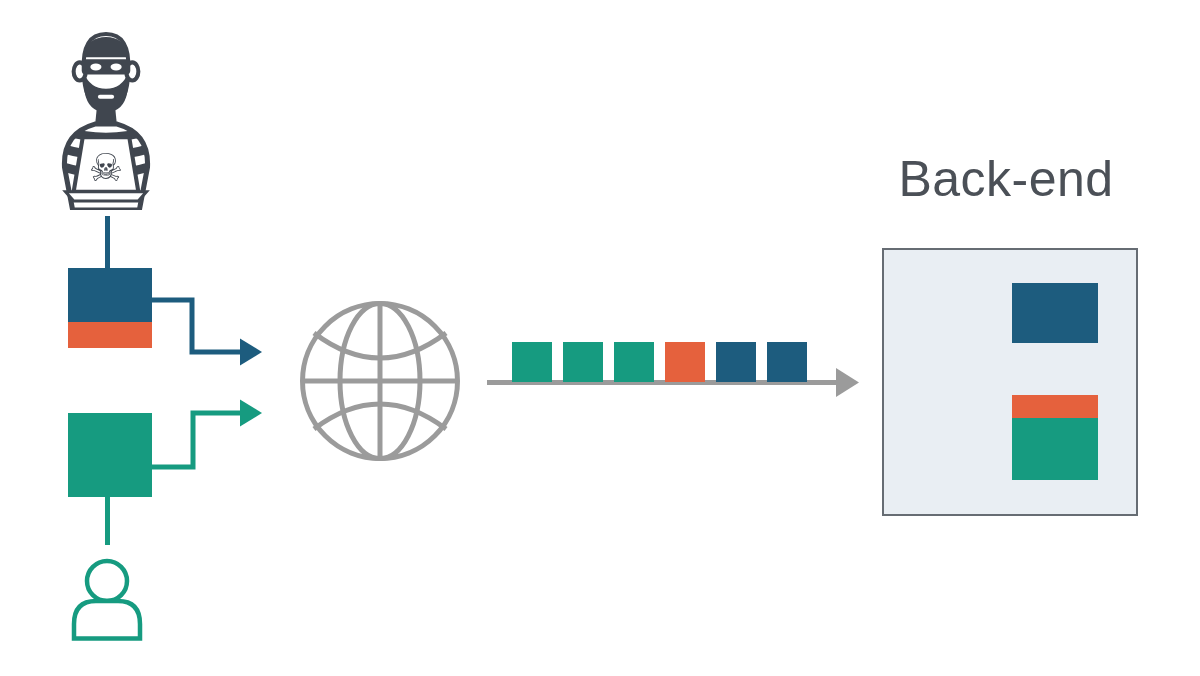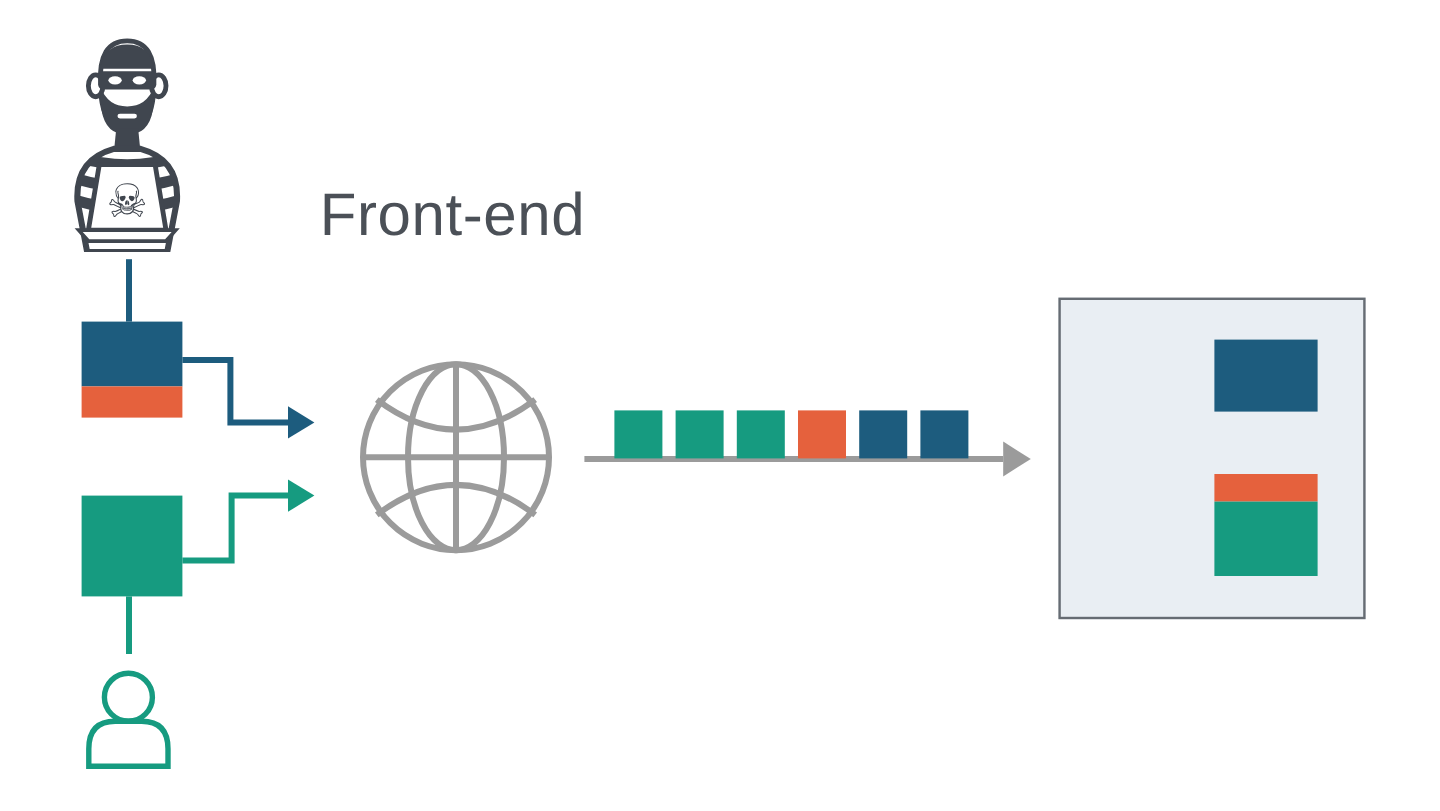--- a/index.html
+++ b/index.html
@@ -35,21 +35,21 @@
   #backend-response-mixed .seg-bottom{height:62px;}
   
   #hacker-icon{position:absolute;left:50px;top:26px;width:112px;height:184px;}
   #user-icon{position:absolute;left:67px;top:553px;width:80px;height:88px;}
 </style>
 </head>
 <body>
 
 <div class="canvas">
 
-  <div class="label" id="front-label">Front-end</div>
+  <div class="label" id="back-label">Back-end</div>
 
   <svg id="hacker-icon" viewBox="0 0 110 182" aria-hidden="true">
 
     <path d="M33,44 Q31,8 55,8 Q79,8 77,44 Q77,66 68,77 Q60,85 55,85 Q50,85 42,77 Q33,66 33,44 Z" style="fill:#ffffff;stroke:var(--dark);stroke-width:4"></path>
 
     <path d="M33,29 Q37,11 55,11 Q73,11 77,29 L77,31 L33,31 Z" style="fill:var(--dark)"></path>
 
     <ellipse cx="29" cy="45" rx="6" ry="9" style="fill:#ffffff;stroke:var(--dark);stroke-width:4"></ellipse>
     <ellipse cx="81" cy="45" rx="6" ry="9" style="fill:#ffffff;stroke:var(--dark);stroke-width:4"></ellipse>
 

